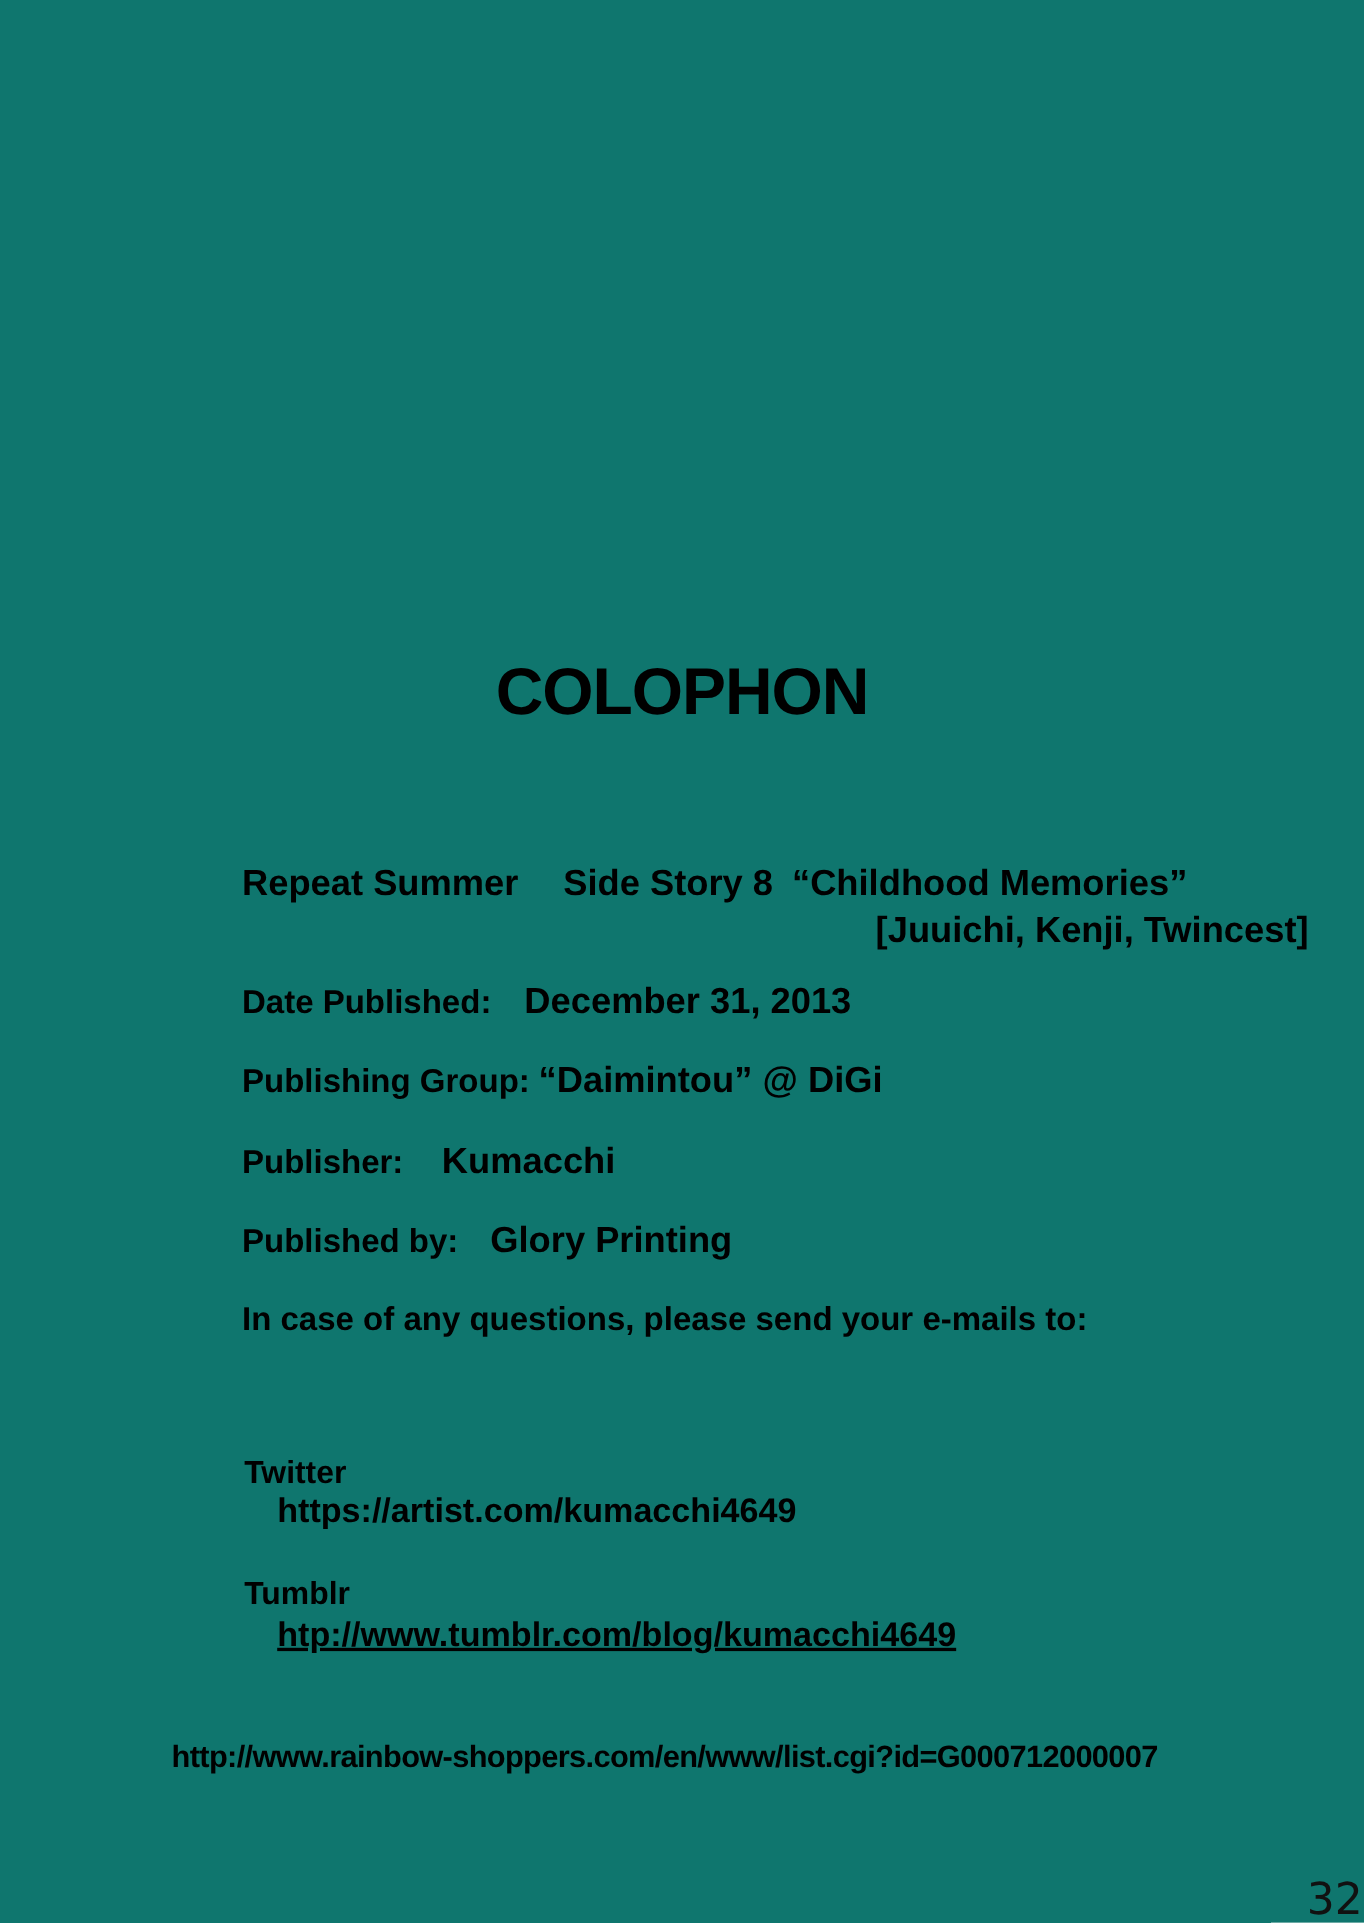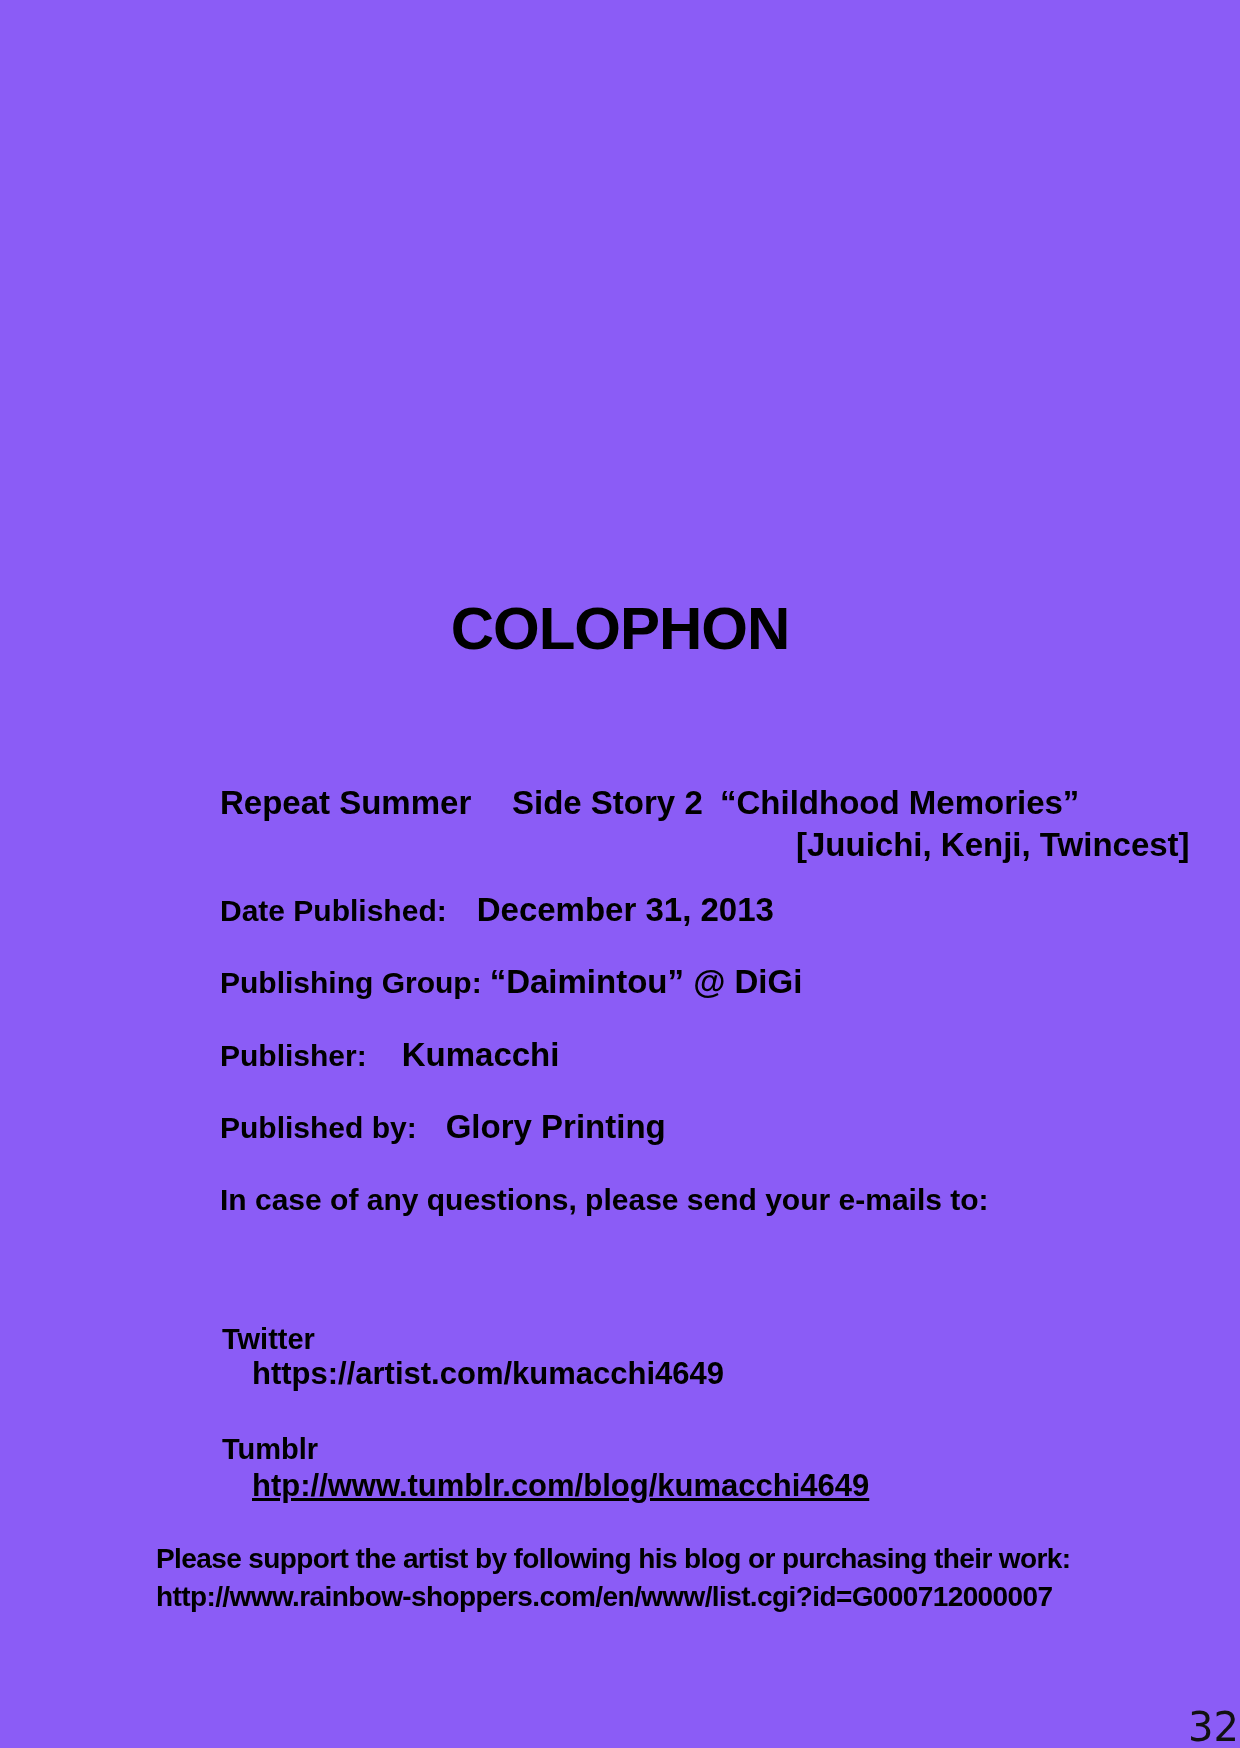--- a/index.html
+++ b/index.html
@@ -1,20 +1,20 @@
 <!DOCTYPE html>
 <html><head>
 <meta charset="utf-8">
 <style>
   html, body { margin: 0; padding: 0; background: #ffffff; }
   .page {
     position: relative;
     width: 1240px;
     height: 1748px;
-    background: #8b5cf6;
+    background: #0f766e;
     color: #000000;
     font-family: "Liberation Sans", sans-serif;
     font-weight: bold;
     overflow: hidden;
   }
   .abs { position: absolute; white-space: nowrap; }
 
   .title {
     top: 594px; left: 0; width: 100%;
     text-align: center;
@@ -61,21 +61,21 @@
   }
 </style>
 </head>
 <body>
 
 <div class="page">
 
   <div class="abs title">COLOPHON</div>
 
   <div class="abs series-name">Repeat Summer</div>
-  <div class="abs side-story">Side Story 2</div>
+  <div class="abs side-story">Side Story 8</div>
   <div class="abs chapter-title">“Childhood Memories”</div>
   <div class="abs characters">[Juuichi, Kenji, Twincest]</div>
 
   <div class="abs field field-date">
     <span class="label">Date Published:</span><span class="value">December 31, 2013</span>
   </div>
 
   <div class="abs field field-publisher">
     <span class="label">Publisher:</span><span class="value">Kumacchi</span>
   </div>
@@ -89,18 +89,17 @@
   </div>
 
   <div class="abs contact-intro">In case of any questions, please send your e-mails to:</div>
 
   <div class="abs sns-label twitter-label">Twitter</div>
   <div class="abs sns-url twitter-url">https://artist.com/kumacchi4649</div>
 
   <div class="abs sns-label tumblr-label">Tumblr</div>
   <div class="abs sns-url tumblr-url">htp://www.tumblr.com/blog/kumacchi4649</div>
 
-  <div class="abs support-line support-1">Please support the artist by following his blog or purchasing their work:</div>
   <div class="abs support-line support-2">http://www.rainbow-shoppers.com/en/www/list.cgi?id=G000712000007</div>
 
   <div class="abs page-number">32</div>
 
 </div>
 
 </body></html>

